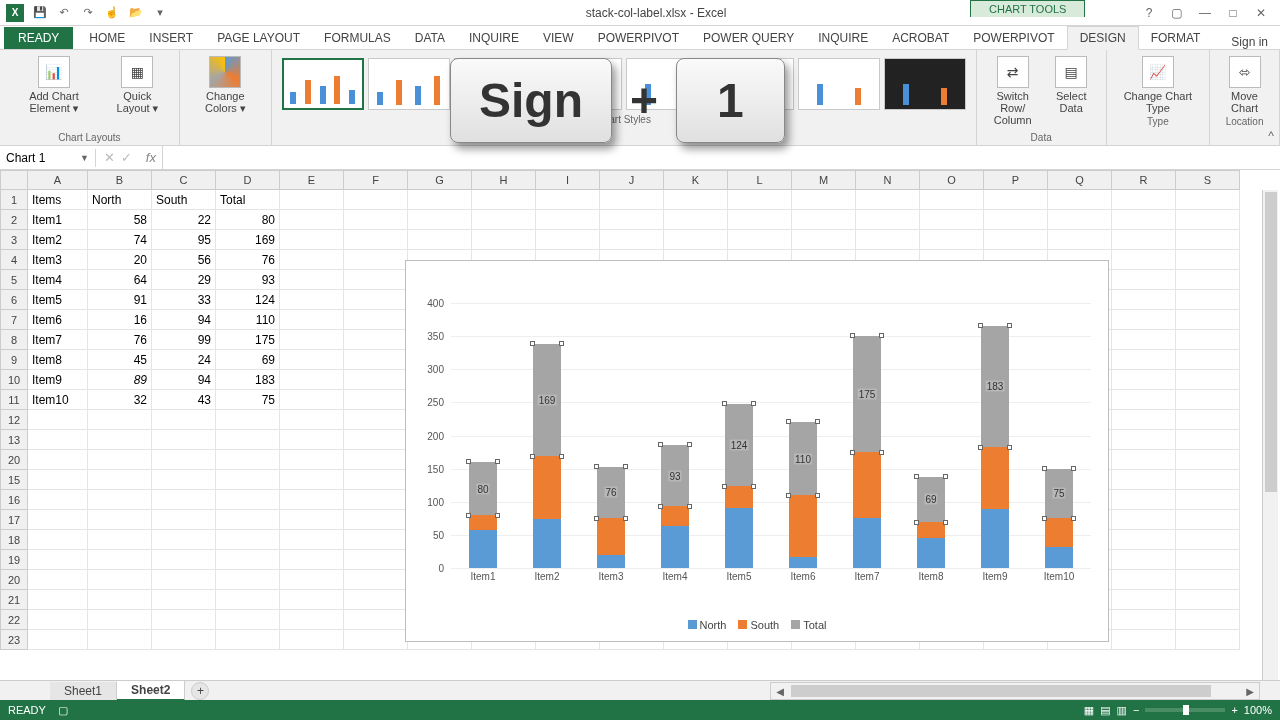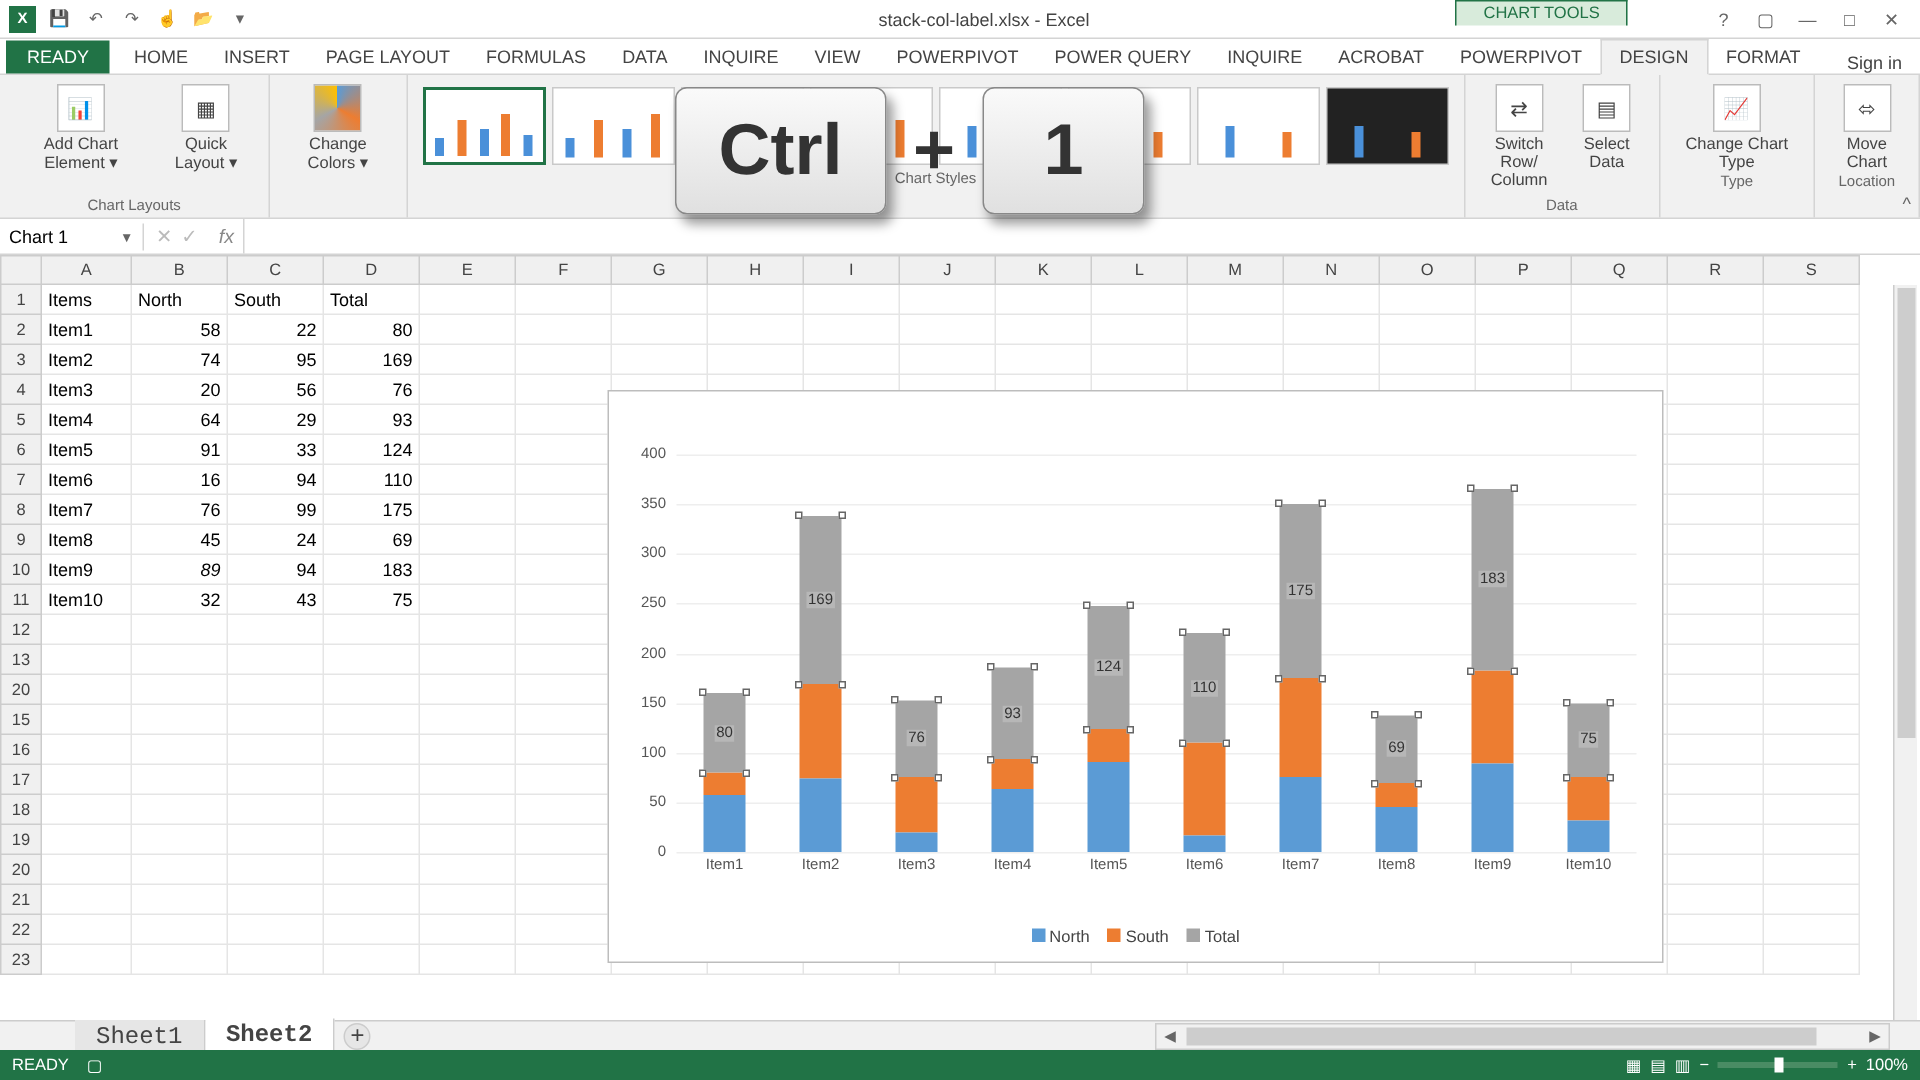--- a/index.html
+++ b/index.html
@@ -74,21 +74,21 @@
 .seg.north { background: #5b9bd5; }
 .seg.south { background: #ed7d31; }
 .seg.total { background: #a5a5a5; position: relative; }
 .dlabel { position: absolute; top: 50%; left: 50%; transform: translate(-50%,-50%); font-size: 10px; color: #333; background: rgba(255,255,255,0.2); padding: 0 1px; }
 .sel-handle { position: absolute; width: 5px; height: 5px; background: #fff; border: 1px solid #666; }
 .legend { position: absolute; bottom: 10px; left: 0; right: 0; display: flex; justify-content: center; gap: 12px; font-size: 11px; color: #444; }
 .legend .sw { width: 9px; height: 9px; display: inline-block; margin-right: 3px; }
 
 
 .sheettabs { position: absolute; bottom: 20px; left: 0; right: 0; height: 20px; background: #f1f1f1; border-top: 1px solid #ccc; display: flex; align-items: center; padding-left: 50px; }
-.sheettab { padding: 2px 14px; font-size: 16px; color: #444; border-right: 1px solid #ccc; background: #e6e6e6; font-family: Liberation Mono, monospace; }
+.sheettab { padding: 2px 14px; font-size: 12px; color: #444; border-right: 1px solid #ccc; background: #e6e6e6; }
 .sheettab.active { background: #fff; border-bottom: 2px solid #217346; font-weight: 600; }
 .sheettab.add { padding: 2px 8px; border: 1px solid #ccc; border-radius: 50%; width: 18px; height: 18px; display: flex; align-items: center; justify-content: center; margin-left: 6px; }
 .hscroll { position: absolute; right: 20px; bottom: 20px; width: 490px; height: 18px; background: #f1f1f1; border: 1px solid #ccc; display: flex; align-items: center; }
 .hscroll .arr { width: 18px; text-align: center; font-size: 10px; color: #666; }
 .hscroll .thumb { width: 420px; height: 12px; background: #cdcdcd; margin-left: 2px; }
 .vscroll { position: absolute; right: 2px; top: 190px; bottom: 40px; width: 16px; background: #f1f1f1; border-left: 1px solid #ccc; }
 .vscroll .thumb { position: absolute; top: 2px; left: 2px; width: 12px; height: 300px; background: #cdcdcd; }
 
 
 .status { position: absolute; bottom: 0; left: 0; right: 0; height: 20px; background: #217346; color: #fff; font-size: 11px; display: flex; align-items: center; padding: 0 8px; }
@@ -228,21 +228,21 @@
     <div class="ribbon-btn">
         <div class="icon">⬄</div>
         <span>Move Chart</span>
       </div>
     <div class="label">Location</div>
   </div>
   <div class="collapse">^</div>
 </div>
 
 <div class="kb-overlay">
-  <div class="kb-key">Ctrl</div>
+  <div class="kb-key">Sign</div>
   <div class="kb-plus">+</div>
   <div class="kb-key" style="padding:14px 40px">1</div>
 </div>
 
 <div class="fbar">
   <div class="namebox">
       <span>Chart 1</span>
       <span class="dd">▼</span>
     </div>
   <div class="fbtns">

